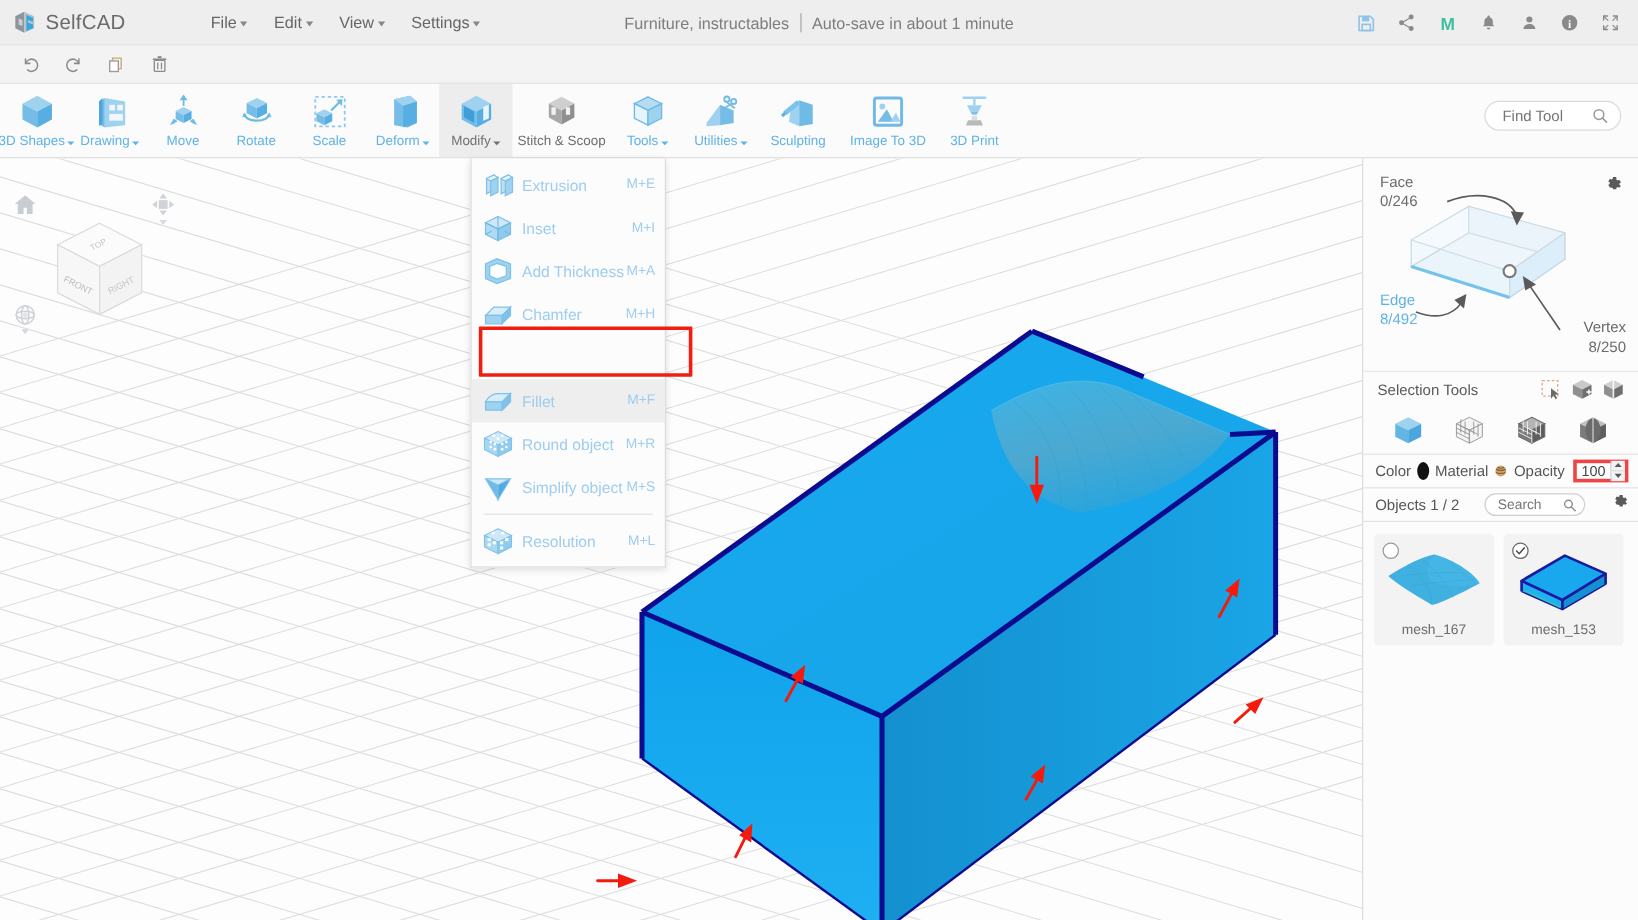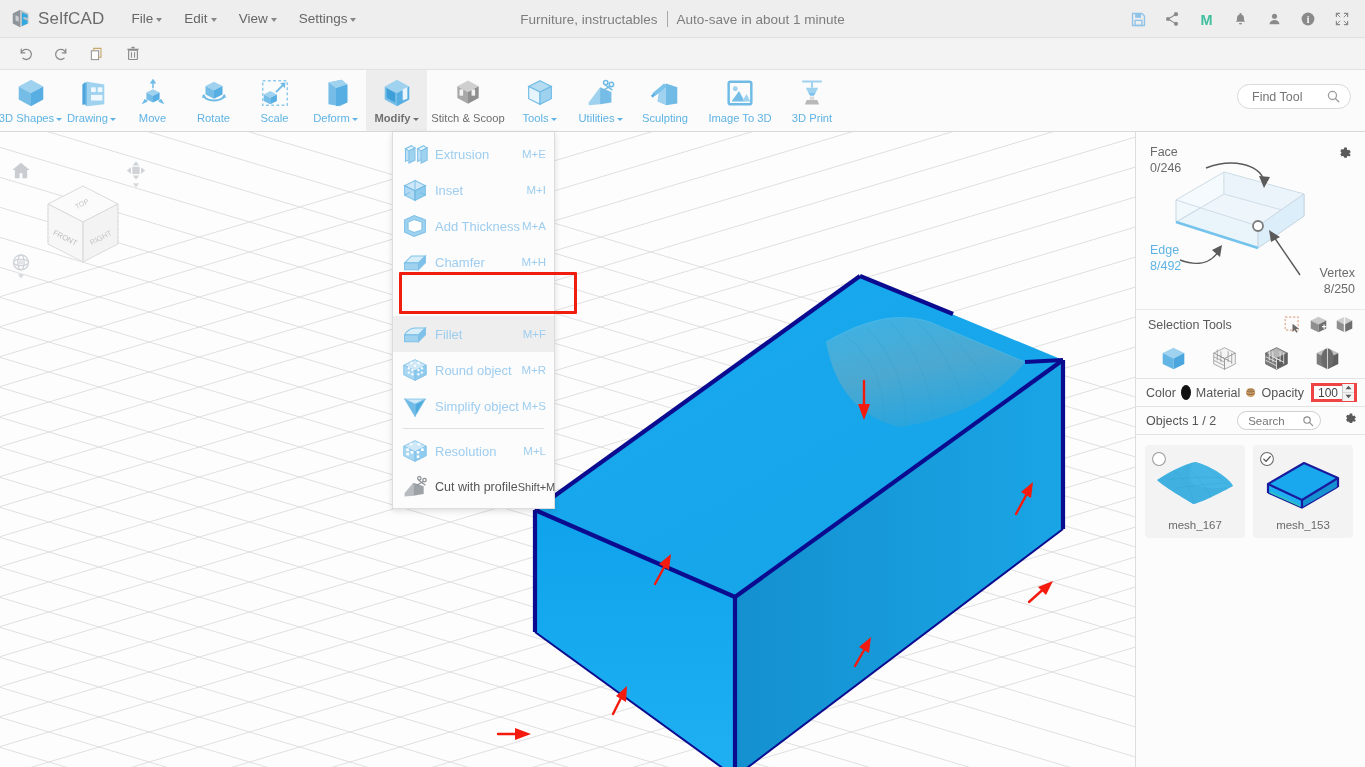--- a/index.html
+++ b/index.html
@@ -9,21 +9,21 @@
     background: #ffffff;
     overflow: hidden;
   }
   #app { position: relative; width: 1365px; height: 767px; }
 
   
   .titlebar {
     position: absolute; left: 0; top: 0; width: 1365px; height: 38px;
     background: #eeeeee;
     border-bottom: 1px solid #e0e0e0;
-    display: flex; align-items: center;
+    display: flex; align-items: center; gap: 44px;
   }
   .brand { display: flex; align-items: center; margin-left: 10px; }
   .brand-logo { width: 24px; height: 24px; margin-right: 4px; }
   .brand-name { font-size: 17px; color: #6b6b6b; letter-spacing: .2px; }
   .menu-root { display: flex; align-items: center; margin-left: 16px; }
   .menu-item {
     font-size: 13.5px; color: #666; padding: 6px 11px; cursor: pointer;
     display: flex; align-items: center; gap: 3px;
   }
   .caret-d {
@@ -64,21 +64,21 @@
   .ribbon {
     position: absolute; left: 0; top: 70px; width: 1365px; height: 62px;
     background: #fbfbfb; border-bottom: 1px solid #d8d8d8;
     display: flex; align-items: flex-start;
   }
   .rb-item {
     width: 61px; height: 61px; display: flex; flex-direction: column;
     align-items: center; justify-content: flex-start; padding-top: 5px;
     cursor: pointer; position: relative;
   }
-  .rb-item.active { background: #ededed; font-weight: bold; }
+  .rb-item.active { background: #ededed; }
   .rb-ico { height: 36px; display: flex; align-items: center; justify-content: center; }
   .rb-lbl {
     font-size: 11.2px; color: #5fb3e4; white-space: nowrap;
     display: flex; align-items: center; gap: 2px; margin-top: 1px;
   }
   .rb-item.active .rb-lbl { color: #707070; }
   .rb-item.dim .rb-lbl { color: #6d6d6d; }
   .caret-s {
     width: 0; height: 0; border-left: 3px solid transparent;
     border-right: 3px solid transparent; border-top: 3.5px solid currentColor;
@@ -814,31 +814,20 @@
           <rect x="22" y="12" width="3" height="3"></rect>
             <rect x="17" y="20" width="3" height="3"></rect>
           <rect x="9" y="6" width="3" height="2.4"></rect>
             <rect x="18" y="6" width="3" height="2.4"></rect>
         </g>
       </svg>
       <span class="dd-lbl">Resolution</span>
       <span class="dd-key">M+L</span>
     </div>
 
-    <div class="dd-item enabled">
-      <svg class="dd-ico" viewBox="0 0 30 30">
-        <polygon points="3,22 13,10 13,25 3,26" fill="#b8bcc0"></polygon>
-        <polygon points="13,10 25,14 25,23 13,25" fill="#9da2a7"></polygon>
-        <circle cx="20" cy="5" r="2" fill="none" stroke="#8a8f94" stroke-width="1.4"></circle>
-        <circle cx="26" cy="7" r="2" fill="none" stroke="#8a8f94" stroke-width="1.4"></circle>
-        <path d="M19,7 L27,13 M25,8.4 L17,13" stroke="#8a8f94" stroke-width="1.3"></path>
-      </svg>
-      <span class="dd-lbl">Cut with profile</span>
-      <span class="dd-key">Shift+M</span>
-    </div>
   </div>
   <div class="dd-highlight"></div>
 
   <div class="rpanel">
 
     <div class="rp-topology">
       <div class="rp-gear-top">
         <svg width="17" height="17" viewBox="0 0 20 20" fill="#5a5a5a">
           <path d="M10 6.4a3.6 3.6 0 100 7.2 3.6 3.6 0 000-7.2zm0 5.4a1.8 1.8 0 110-3.6 1.8 1.8 0 010 3.6z"></path>
           <path d="M17.4 11.6l-1.5-.9a6.2 6.2 0 000-1.4l1.5-.9-1.6-2.8-1.6.7a6 6 0 00-1.2-.7L12.8 3h-3.2l-.2 1.6a6 6 0 00-1.2.7l-1.6-.7-1.6 2.8 1.5.9a6.2 6.2 0 000 1.4l-1.5.9 1.6 2.8 1.6-.7c.38.29.78.52 1.2.7l.2 1.6h3.2l.2-1.6c.42-.18.82-.41 1.2-.7l1.6.7z"></path>

